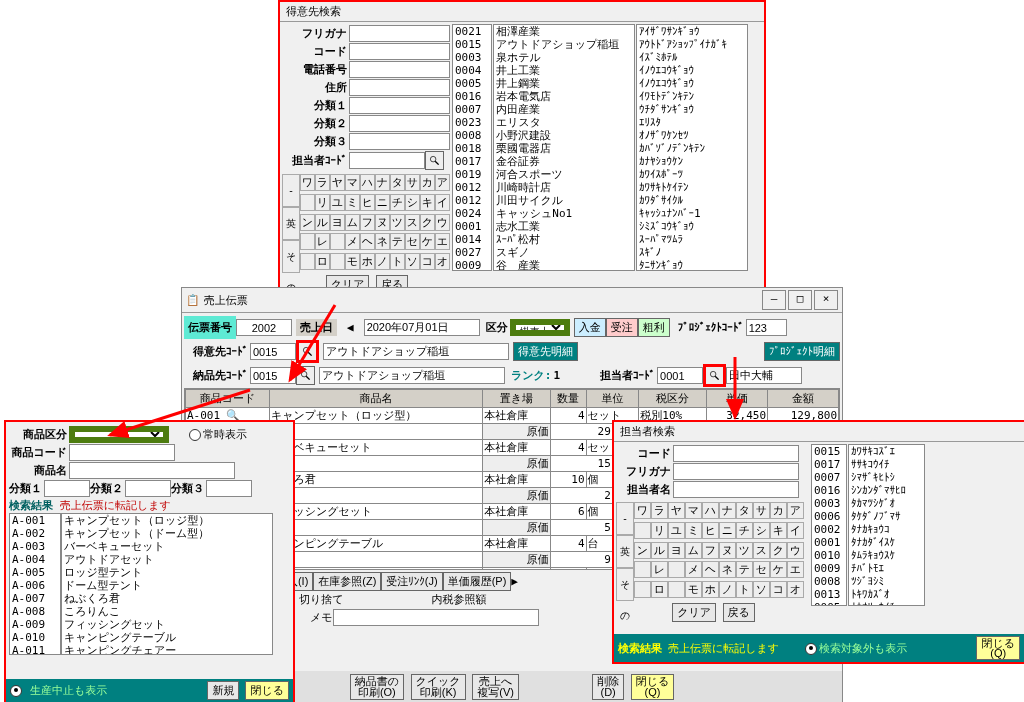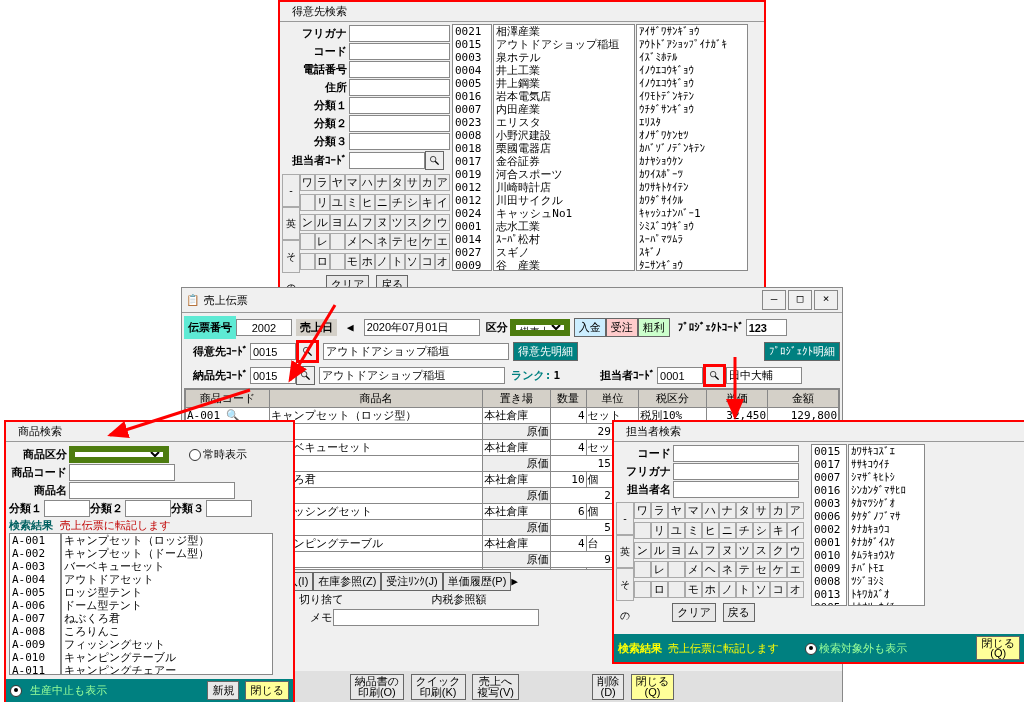--- a/index.html
+++ b/index.html
@@ -1,17 +1,17 @@
 <!DOCTYPE html>
 <html><head>
 <meta charset="utf-8">
 <style>
 body{margin:0;font-family:"MS Gothic",monospace;font-size:11px;background:#fff;width:1024px;height:702px;position:relative;color:#000}
 .panel{position:absolute;background:#f0f0f0;border:2px solid red}
-.hdr{background:#f0f0f0;padding:2px 12px;font-size:11px;border-bottom:1px solid #999}
+.hdr{background:#f0f0f0;padding:2px 6px;font-size:11px;border-bottom:1px solid #999}
 .row{display:flex;align-items:center;margin:1px 0}
 .lbl{text-align:right;padding-right:2px;font-weight:bold}
 input[type=text],.inp{border:1px solid #888;background:#fff;height:15px;font-size:11px;padding:0 2px}
 select{border:6px solid #4d7c0f;background:#fff;height:17px;font-size:10px}
 .btn{border:1px solid #666;background:#e8e8e8;font-size:11px;padding:1px 4px;cursor:pointer;display:inline-flex;align-items:center;gap:2px}
 .tealbar{background:#008080;color:#fff;padding:2px 4px;display:flex;align-items:center;gap:6px}
 .yel{color:#ffff00}
 .lst{background:#fff;border:1px solid #888;overflow:auto;font-size:11px;line-height:13px}
 .lst div{padding:0 2px;white-space:nowrap}
 .kgrid{display:grid;grid-template-columns:repeat(10,19px);gap:0}
@@ -229,21 +229,21 @@
    <input class="inp" style="width: 50px; text-align: center;" value="2002">
    <span class="lbl" style="background:#d4d0c8;padding:1px 4px;margin-left:4px">売上日</span>
    <span style="margin:0 10px">◀</span>
    <input class="inp" style="width: 110px; text-align: left;" value="2020年07月01日">
    <span class="lbl" style="margin-left:6px">区分</span>
    <select style="width:60px"><option>掛売上</option></select>
    <button class="btn" style="background:#cceeff;margin-left:4px">入金</button>
    <button class="btn" style="background:#ffcccc">受注</button>
    <button class="btn" style="background:#ccffcc">粗利</button>
    <span class="lbl" style="margin-left:8px">ﾌﾟﾛｼﾞｪｸﾄｺｰﾄﾞ</span>
-   <input class="inp" style="width: 35px; font-weight: bold;" value="123">
+   <input class="inp" style="width: 35px;" value="123">
   </div>
   <div class="row">
    <span class="lbl" style="width:64px">得意先ｺｰﾄﾞ</span>
    <input class="inp" style="width: 40px;" value="0015">
    <span class="mag" style="border:3px solid red">
           <svg viewBox="0 0 16 16">
             <circle cx="6" cy="6" r="4" fill="none" stroke="#000"></circle>
             <line x1="9" y1="9" x2="14" y2="14" stroke="#000" stroke-width="2"></line>
           </svg>
         </span>
@@ -424,21 +424,20 @@
 複写(V)</button>
   <span style="display:inline-block;width:60px"></span>
   <button class="btn" style="white-space:pre-line;line-height:11px">削除
 (D)</button>
   <button class="btn" style="white-space:pre-line;line-height:11px;background:#ffff99">閉じる
 (Q)</button>
  </div>
 </div>
 
 <div class="panel" style="left:4px;top:420px;width:287px;height:280px">
- <div class="hdr">商品検索</div>
  <div style="padding:3px">
   <div class="row">
         <span class="lbl" style="width:58px">商品区分</span>
         <select style="width:100px"></select>
         <span style="margin-left:20px"><span class="radio-dot"></span><span>常時表示</span></span>
       </div>
   <div class="row">
         <span class="lbl" style="width:58px">商品コード</span>
         <input class="inp" style="width: 100px;">
       </div>

